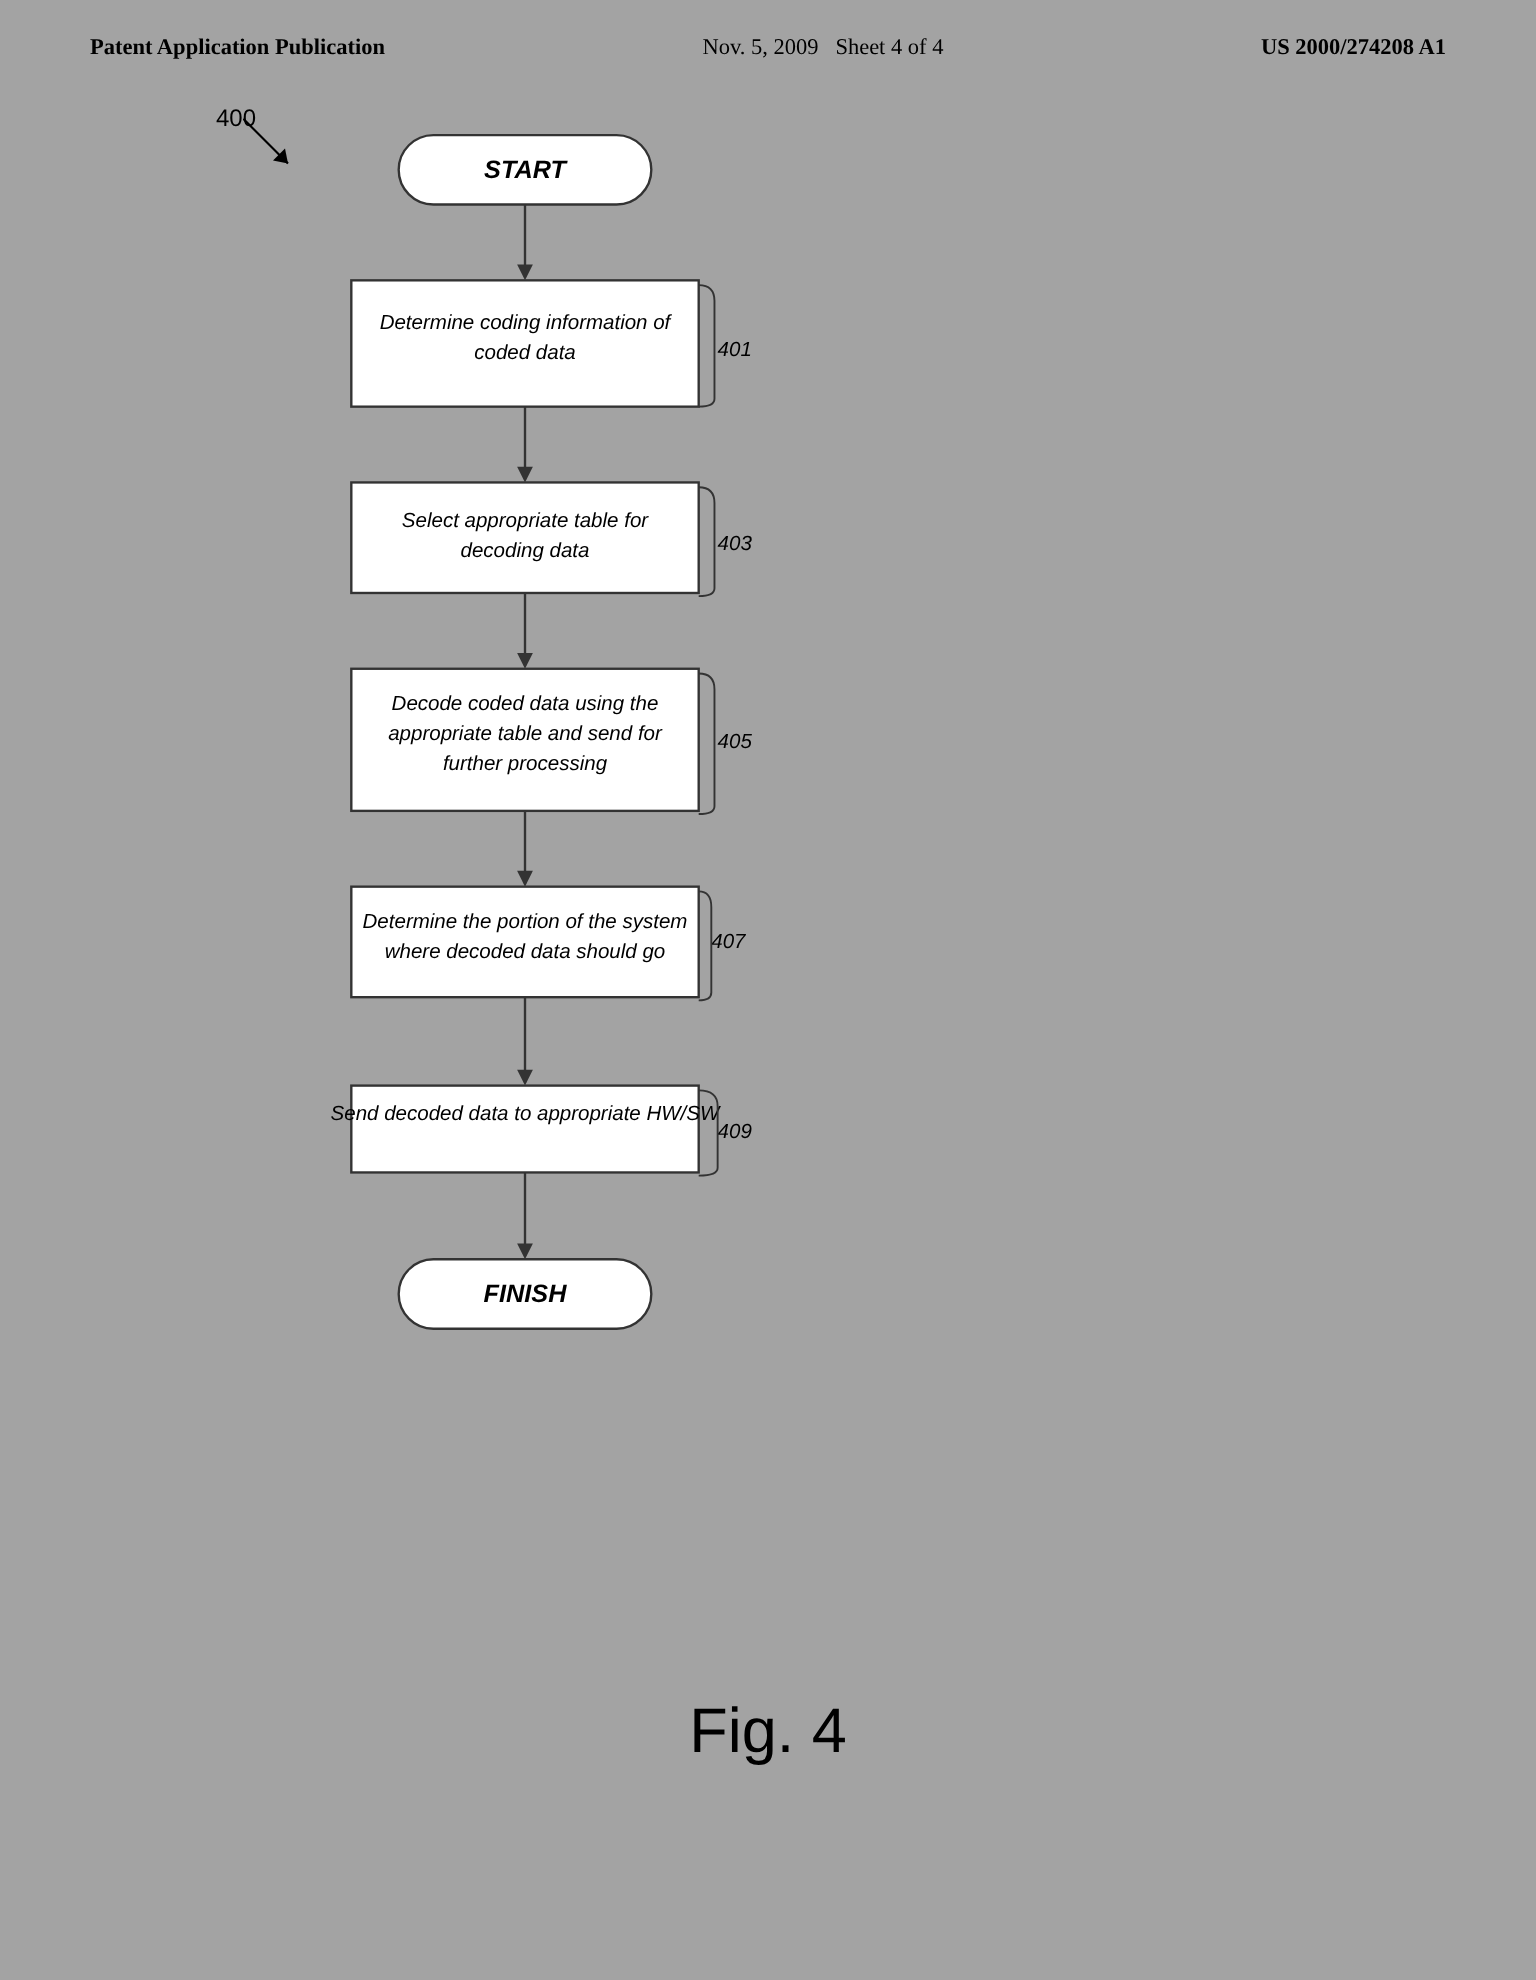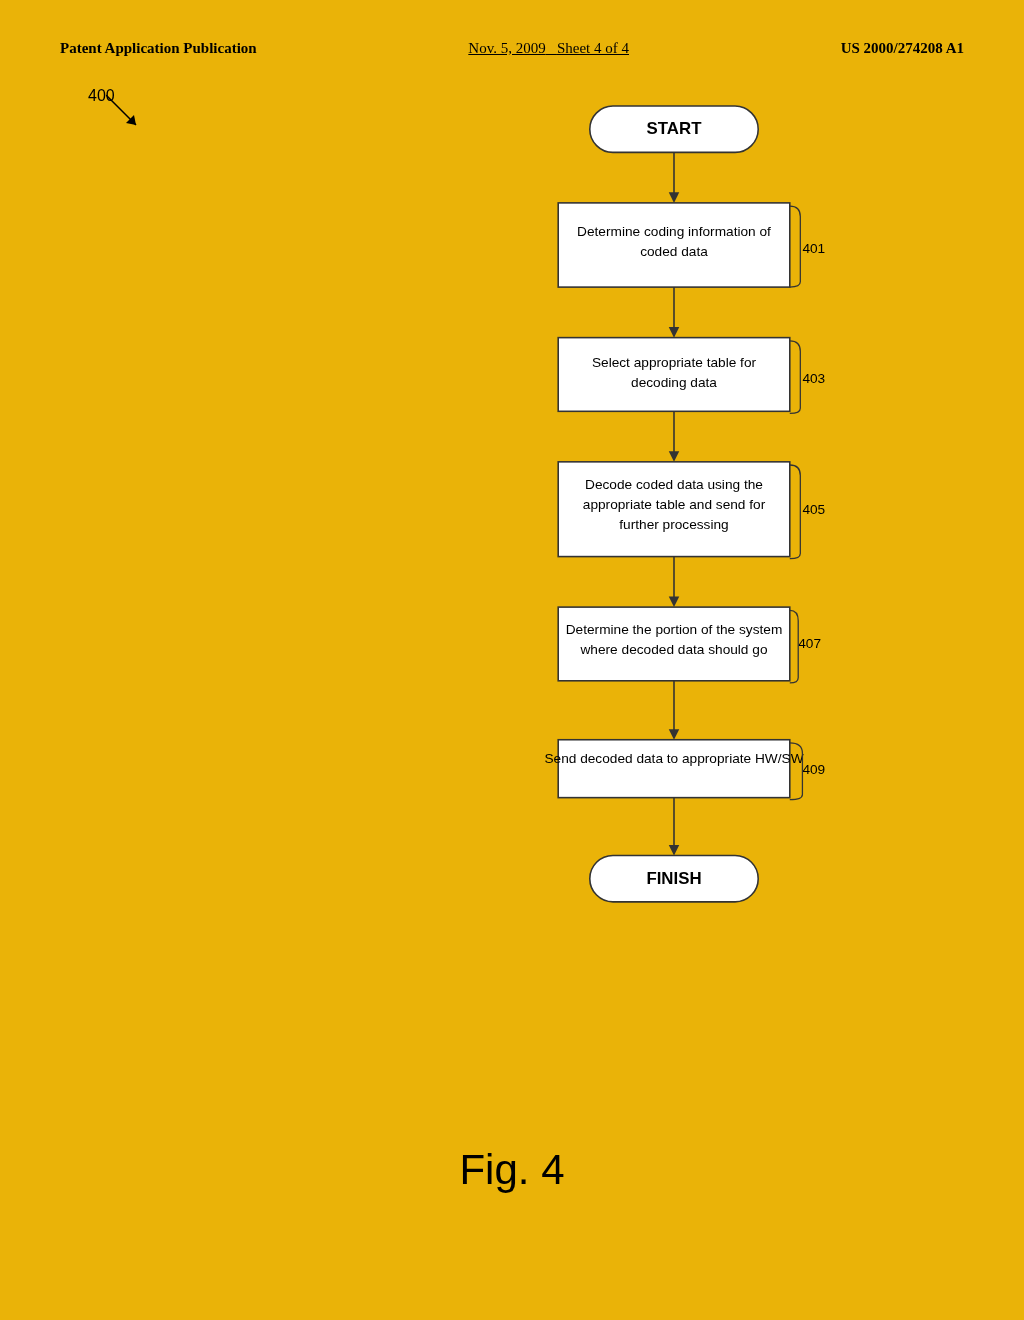--- a/index.html
+++ b/index.html
@@ -8,64 +8,64 @@
       font-family: 'Times New Roman', Times, serif;
       width: 1024px;
       min-height: 1320px;
       position: relative;
       overflow-x: hidden;
     }
 
     .page {
       width: 1024px;
       min-height: 1320px;
-      background: #eab308;
+      background: #a3a3a3;
       position: relative;
-      padding: 40px 60px;
+      padding: 24px 60px;
     }
 
     
     .header {
       display: flex;
       justify-content: space-between;
       align-items: baseline;
       border-bottom: none;
       margin-bottom: 30px;
       font-size: 15px;
     }
 
     .header-left {
       font-weight: bold;
       font-size: 15px;
     }
 
     .header-center {
       font-size: 15px;
-      text-decoration: underline;
     }
 
     .header-right {
       font-size: 15px;
       font-weight: bold;
     }
 
     
     .fig-label {
       text-align: center;
       font-size: 42px;
       font-weight: normal;
       margin-top: 61px;
       font-family: Arial, sans-serif;
     }
 
     
     .flowchart-container {
       display: flex;
-      justify-content: flex-end;
+      justify-content: flex-start;
       position: relative;
+      font-style: italic;
     }
 
     svg.flowchart {
       width: 580px;
       height: 1000px;
     }
   </style>
 </head>
 <body>
 
@@ -73,21 +73,21 @@
 
   <div class="header">
     <span class="header-left">Patent Application Publication</span>
     <span class="header-center">
       <span>Nov. 5, 2009</span>&nbsp;&nbsp;
       <span>Sheet 4 of 4</span>
     </span>
     <span class="header-right">US 2000/274208 A1</span>
   </div>
 
-  <div style="position: relative; margin-left: 28px; margin-bottom: -20px;">
+  <div style="position: relative; margin-left: 84px; margin-bottom: -20px;">
     <span style="font-size:16px; font-family: Arial, sans-serif;">400</span>
     
     <svg width="50" height="40" style="position:absolute; left:18px; top:8px;">
       <line x1="0" y1="0" x2="30" y2="30" stroke="#000" stroke-width="1.5"></line>
       <polygon points="30,30 20,28 28,20" fill="#000"></polygon>
     </svg>
   </div>
 
   <div class="flowchart-container">
     <svg class="flowchart" viewBox="0 0 400 950">

